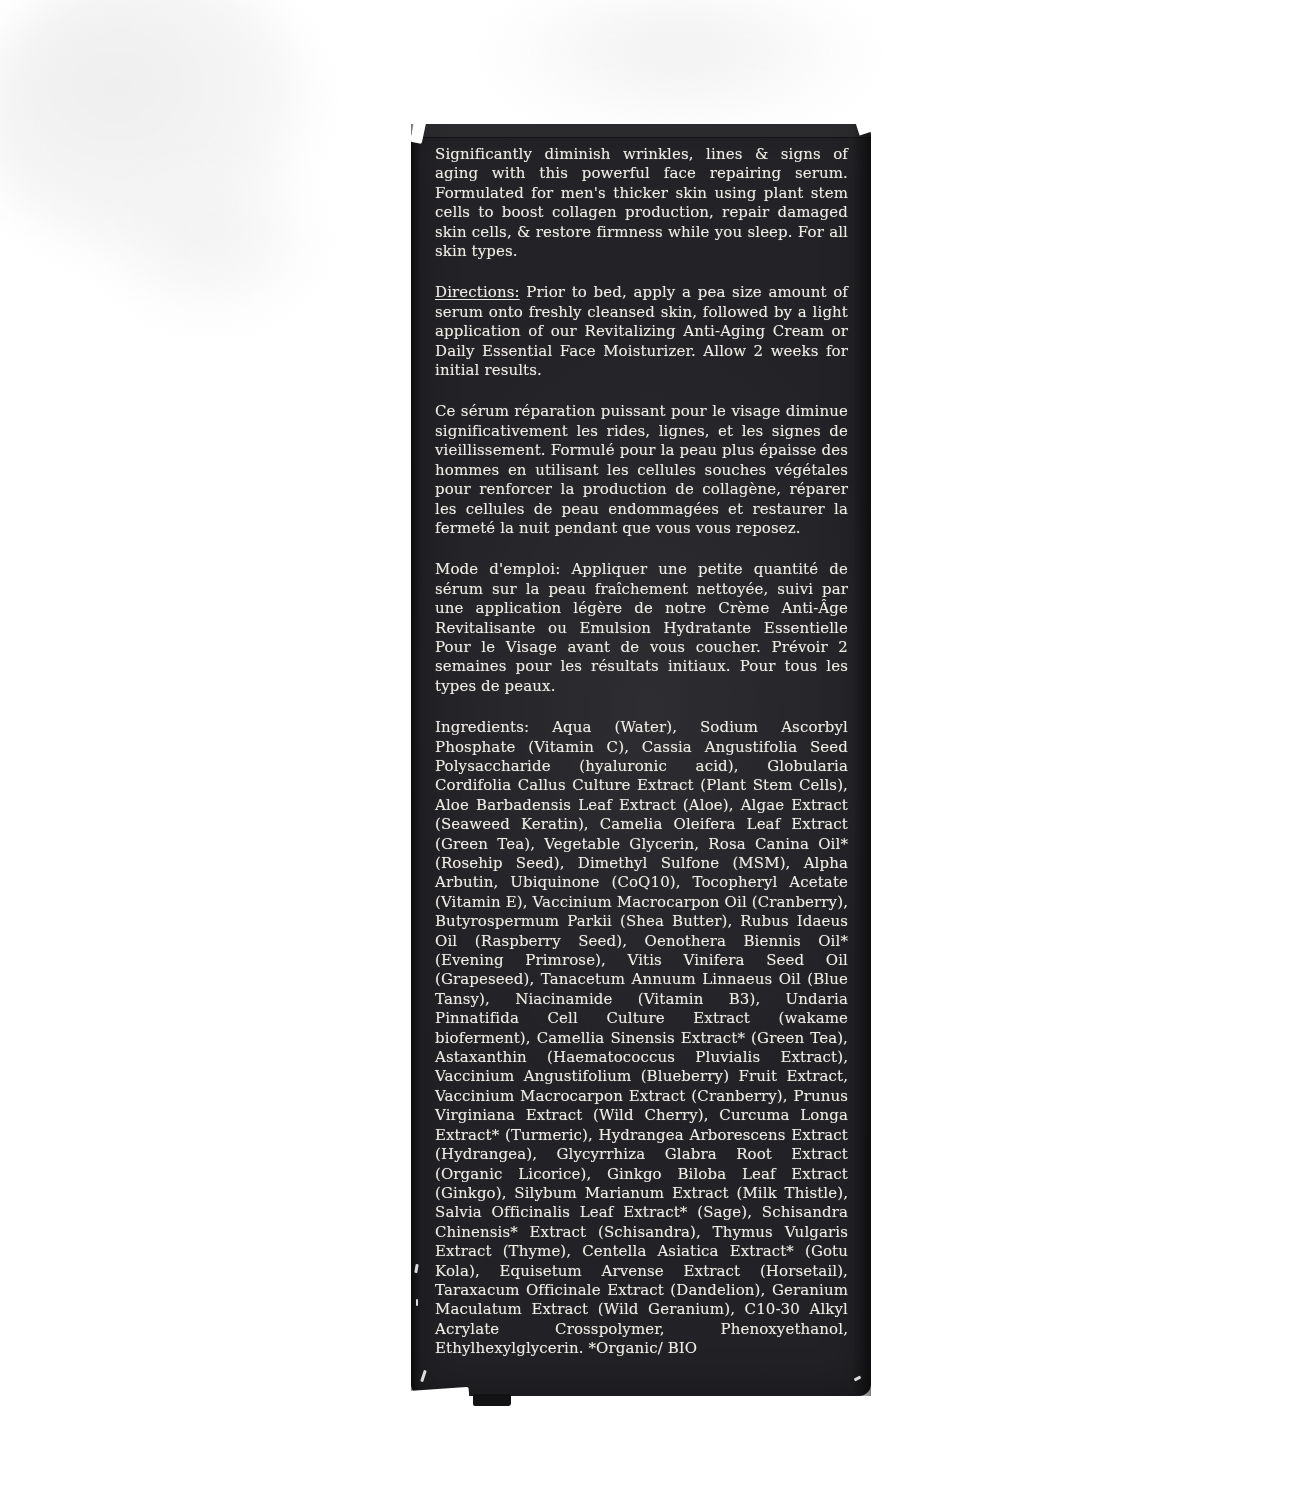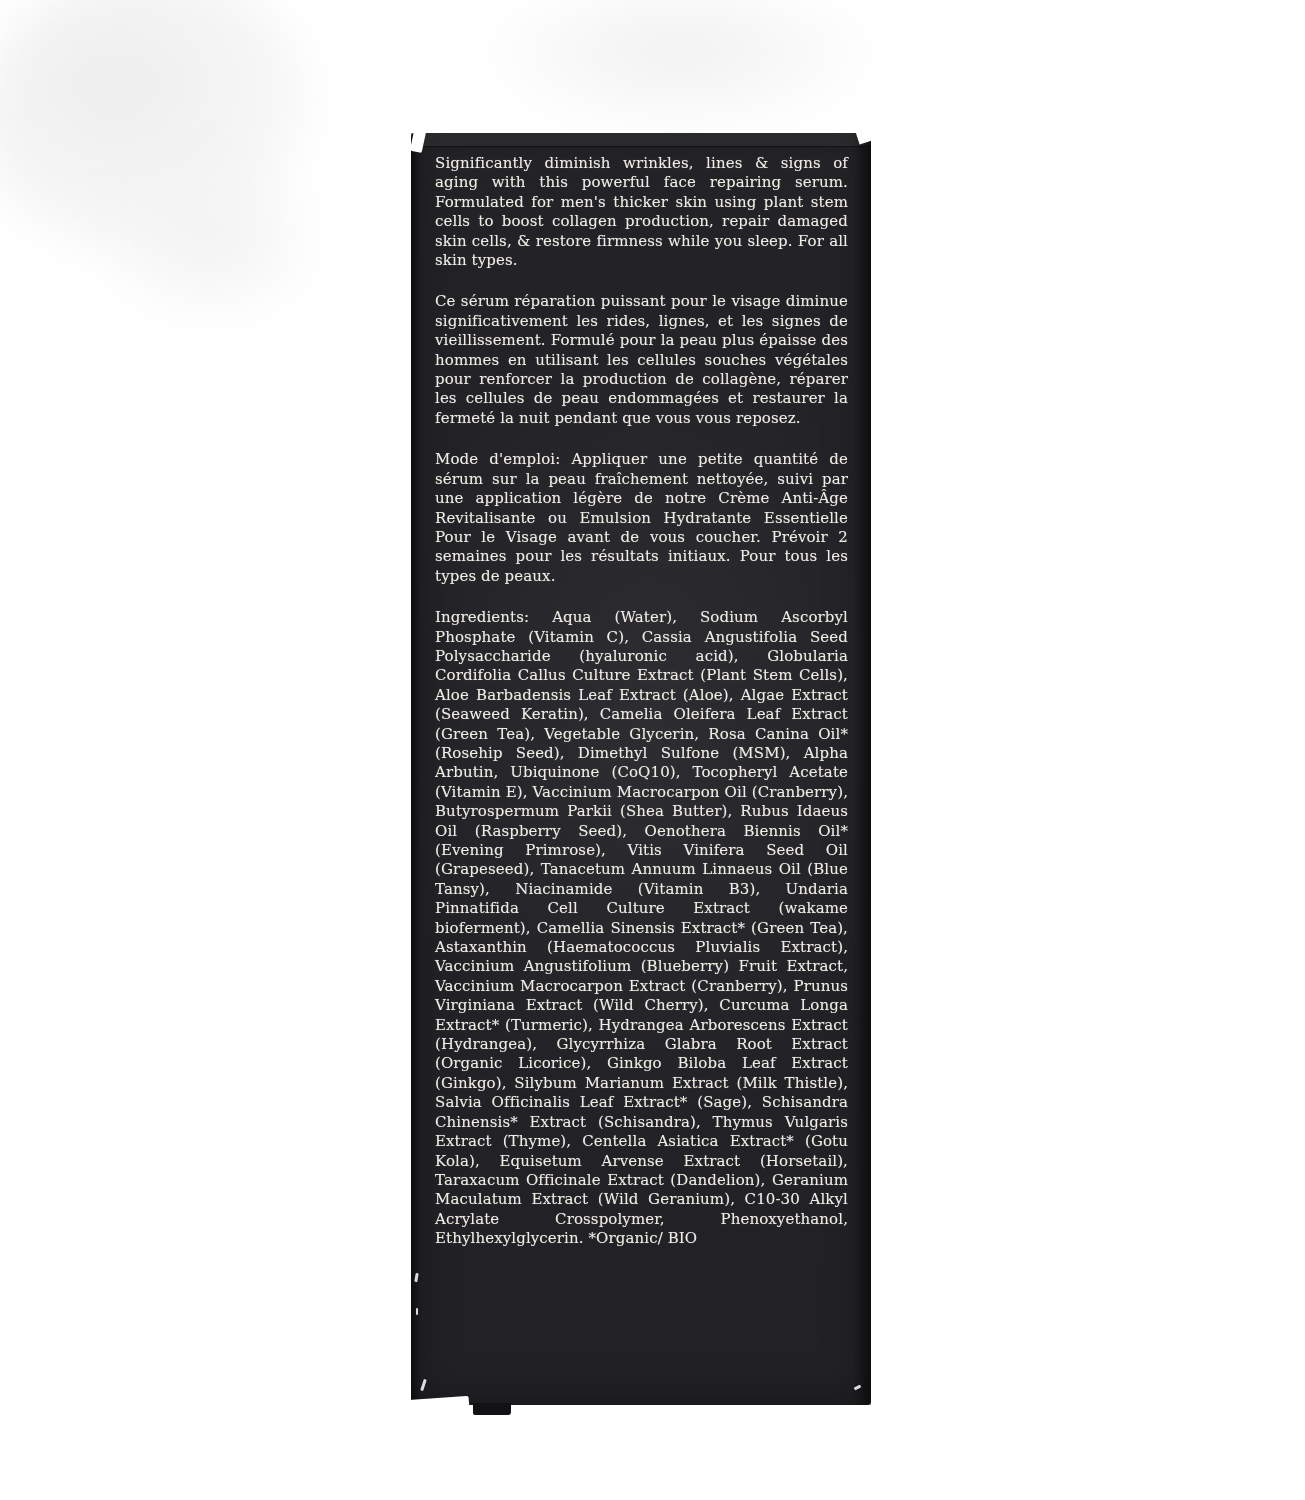--- a/index.html
+++ b/index.html
@@ -33,28 +33,28 @@
     background: radial-gradient(ellipse at 50% 50%, #f1f1f1 0%, rgba(255,255,255,0) 70%);
   }
   .smudge-top {
     left: 470px; top: -10px; width: 420px; height: 150px;
     background: radial-gradient(ellipse at 50% 40%, #f0f0f0 0%, rgba(255,255,255,0) 70%);
   }
   
   .box {
     position: absolute;
     left: 411px;
-    top: 133px;
+    top: 124px;
     width: 460px;
     height: 1272px;
     background:
       radial-gradient(ellipse 420px 700px at 52% 46%, rgba(255,255,255,0.05) 0%, rgba(255,255,255,0) 60%),
       linear-gradient(180deg, #2a292c 0px, #252428 16px, #232226 60px, #222125 100%);
     box-shadow: inset 0 0 46px rgba(0,0,0,0.38);
-    border-radius: 4px;
+    border-radius: 12px;
   }
   .fold-top {
     position: absolute; left: 0; top: 0; width: 100%; height: 13px;
     background: rgba(255,255,255,0.045);
     border-bottom: 1px solid rgba(0,0,0,0.55);
   }
   .fold-left {
     position: absolute; left: 0; top: 0; width: 10px; height: 100%;
     background: linear-gradient(90deg, rgba(0,0,0,0.55), rgba(0,0,0,0));
   }
@@ -117,20 +117,21 @@
     <div class="notch-bl"></div>
     <div class="bottom-tab"></div>
     <div class="scratch scratch-1"></div>
     <div class="scratch scratch-2"></div>
     <div class="scratch scratch-3"></div>
     <div class="scratch scratch-4"></div>
 
     <div class="box-content">
       <p><span>Significantly diminish wrinkles, lines &amp; signs of aging with this powerful face repairing serum. Formulated for men's thicker skin using plant stem cells to boost collagen production, repair damaged skin cells, &amp; restore firmness while you sleep. For all skin types.</span></p>
 
+      <p><span class="u">Directions:</span> <span>Prior to bed, apply a pea size amount of serum onto freshly cleansed skin, followed by a light application of our Revitalizing Anti-Aging Cream or Daily Essential Face Moisturizer. Allow 2 weeks for initial results.</span></p>
 
       <p><span>Ce sérum réparation puissant pour le visage diminue significativement les rides, lignes, et les signes de vieillissement. Formulé pour la peau plus épaisse des hommes en utilisant les cellules souches végétales pour renforcer la production de collagène, réparer les cellules de peau endommagées et restaurer la fermeté la nuit pendant que vous vous reposez.</span></p>
 
       <p><span>Mode d'emploi: Appliquer une petite quantité de sérum sur la peau fraîchement nettoyée, suivi par une application légère de notre Crème Anti-Âge Revitalisante ou Emulsion Hydratante Essentielle Pour le Visage avant de vous coucher.  Prévoir 2 semaines pour les résultats initiaux. Pour tous les types de peaux.</span></p>
 
       <p><span>Ingredients:</span> <span>Aqua (Water), Sodium Ascorbyl Phosphate (Vitamin C), Cassia Angustifolia Seed Polysaccharide (hyaluronic acid), Globularia Cordifolia Callus Culture Extract (Plant Stem Cells), Aloe Barbadensis Leaf Extract (Aloe), Algae Extract (Seaweed Keratin), Camelia Oleifera Leaf Extract (Green Tea), Vegetable Glycerin, Rosa Canina Oil* (Rosehip Seed), Dimethyl Sulfone (MSM), Alpha Arbutin, Ubiquinone (CoQ10), Tocopheryl Acetate (Vitamin E), Vaccinium Macrocarpon Oil (Cranberry), Butyrospermum Parkii (Shea Butter), Rubus Idaeus Oil (Raspberry Seed), Oenothera Biennis Oil* (Evening Primrose), Vitis Vinifera Seed Oil (Grapeseed), Tanacetum Annuum Linnaeus Oil (Blue Tansy), Niacinamide (Vitamin B3), Undaria Pinnatifida Cell Culture Extract (wakame bioferment), Camellia Sinensis Extract* (Green Tea), Astaxanthin (Haematococcus Pluvialis Extract), Vaccinium Angustifolium (Blueberry) Fruit Extract, Vaccinium Macrocarpon Extract (Cranberry), Prunus Virginiana Extract (Wild Cherry), Curcuma Longa Extract* (Turmeric), Hydrangea Arborescens Extract (Hydrangea), Glycyrrhiza Glabra Root Extract (Organic Licorice), Ginkgo Biloba Leaf Extract (Ginkgo), Silybum Marianum Extract (Milk Thistle), Salvia Officinalis Leaf Extract* (Sage), Schisandra Chinensis* Extract (Schisandra), Thymus Vulgaris Extract (Thyme), Centella Asiatica Extract* (Gotu Kola), Equisetum Arvense Extract (Horsetail), Taraxacum Officinale Extract (Dandelion), Geranium Maculatum Extract (Wild Geranium), C10-30 Alkyl Acrylate Crosspolymer, Phenoxyethanol, Ethylhexylglycerin.</span> <span>*Organic/ BIO</span></p>
     </div>
   </div>
 
 </div>

